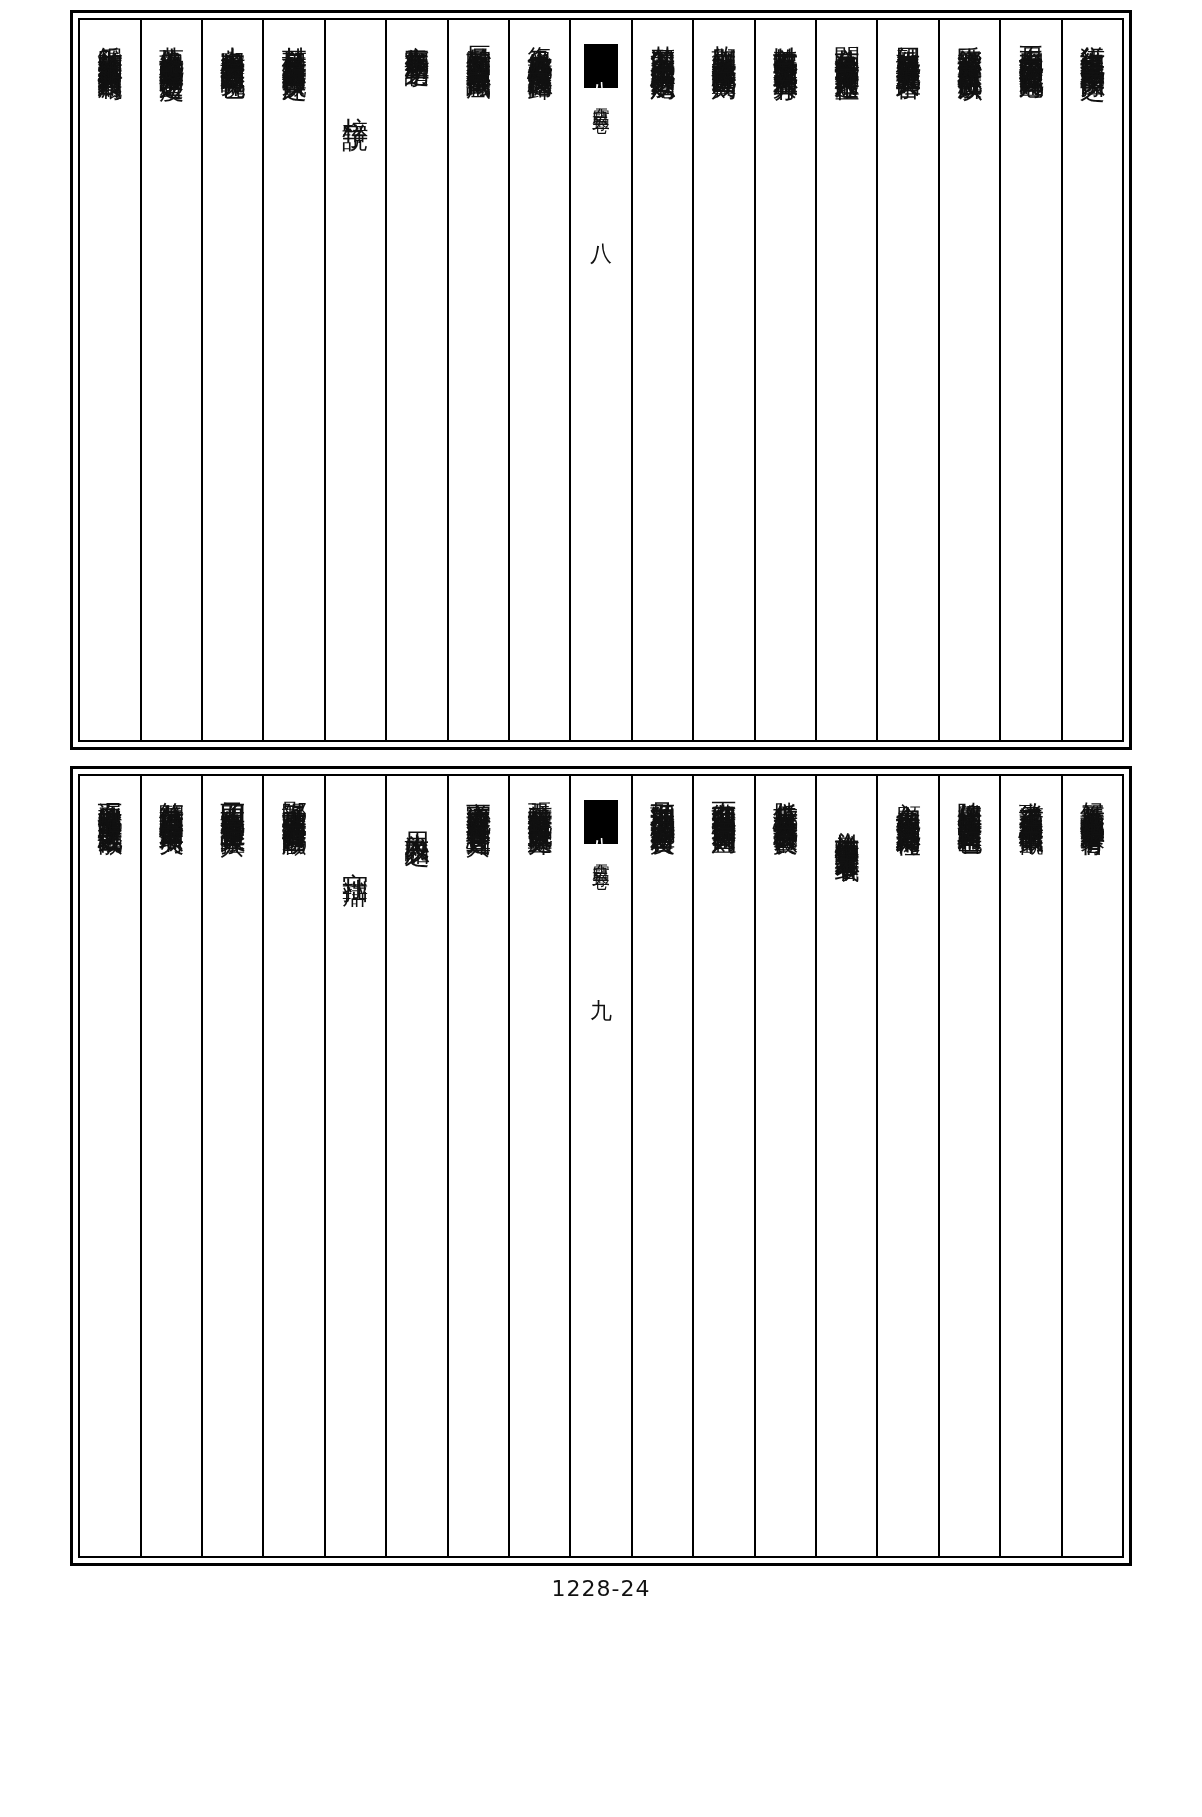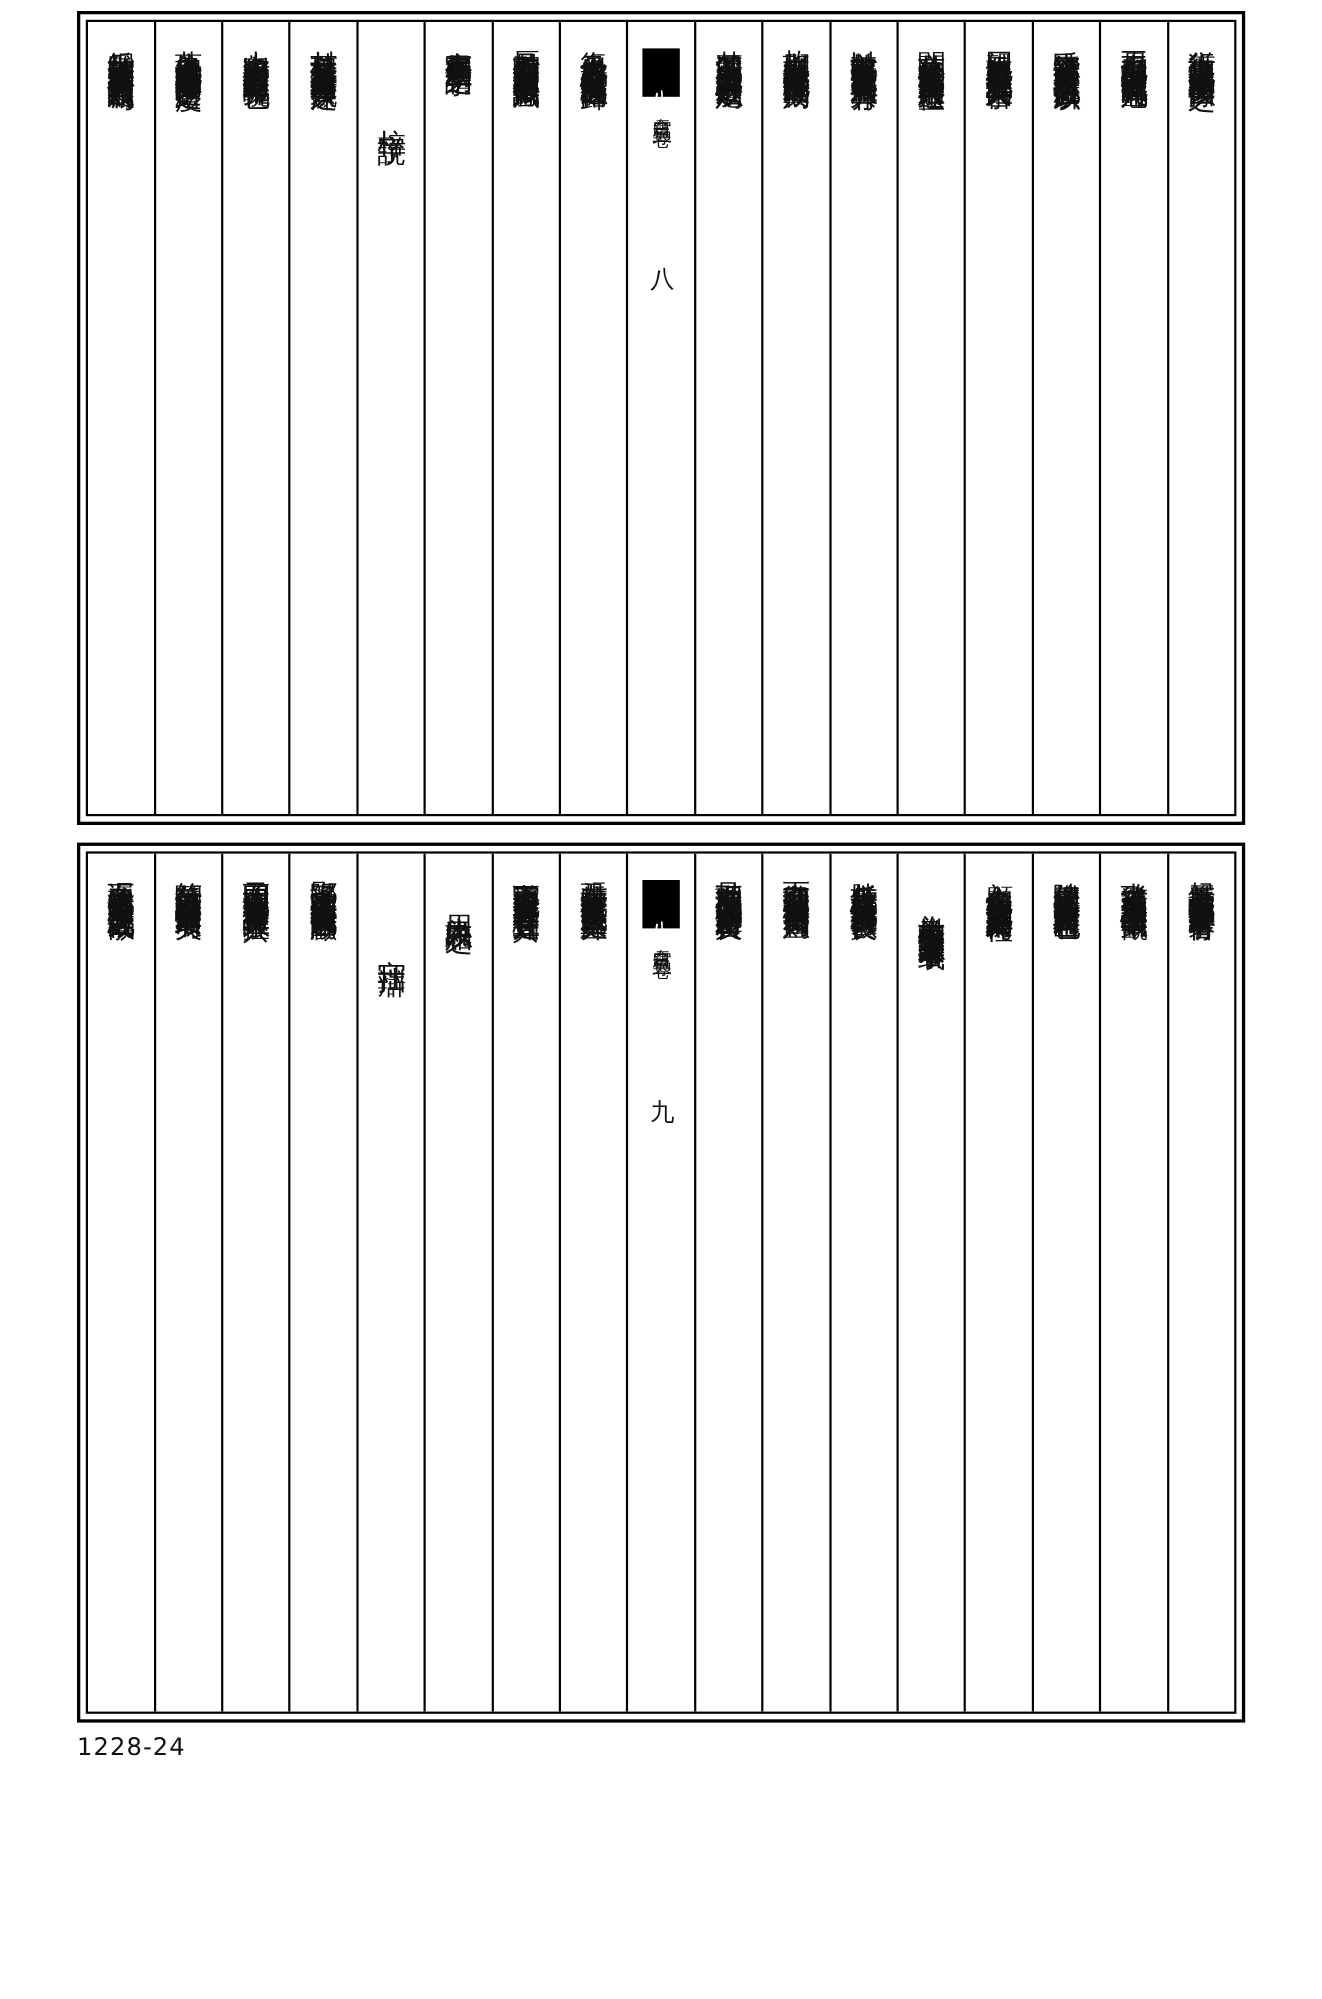--- a/index.html
+++ b/index.html
@@ -120,20 +120,21 @@
     text-orientation: upright;
     font-size: 22px;
     margin-top: 120px;
   }
 
   
   .heading-col .vtext { padding-top: 70px; font-size: 26px; letter-spacing: 4px; }
 
   .footer {
     width: 1062px;
+    text-align: center;
     font-size: 22px;
     letter-spacing: 1px;
     margin-top: 10px;
     font-family: "DejaVu Sans", "Liberation Sans", sans-serif;
   }
 </style>
 </head>
 <body>
 
 <div class="page">

